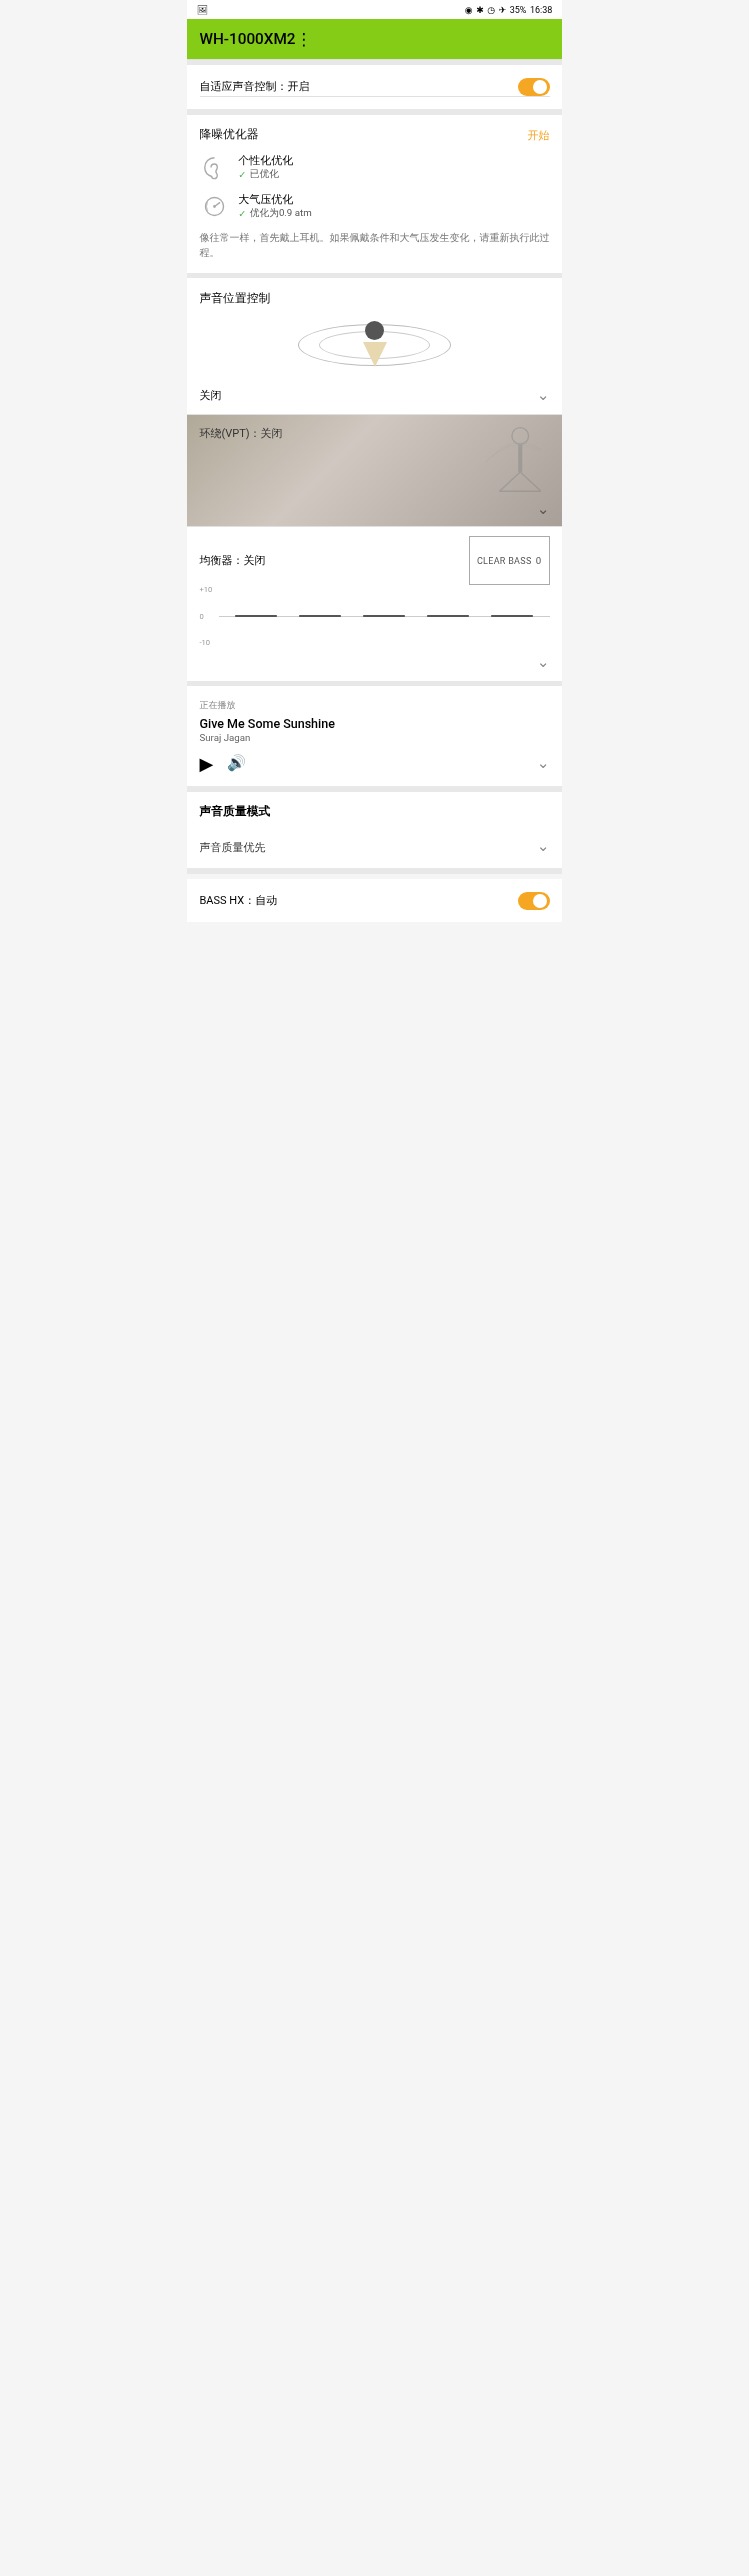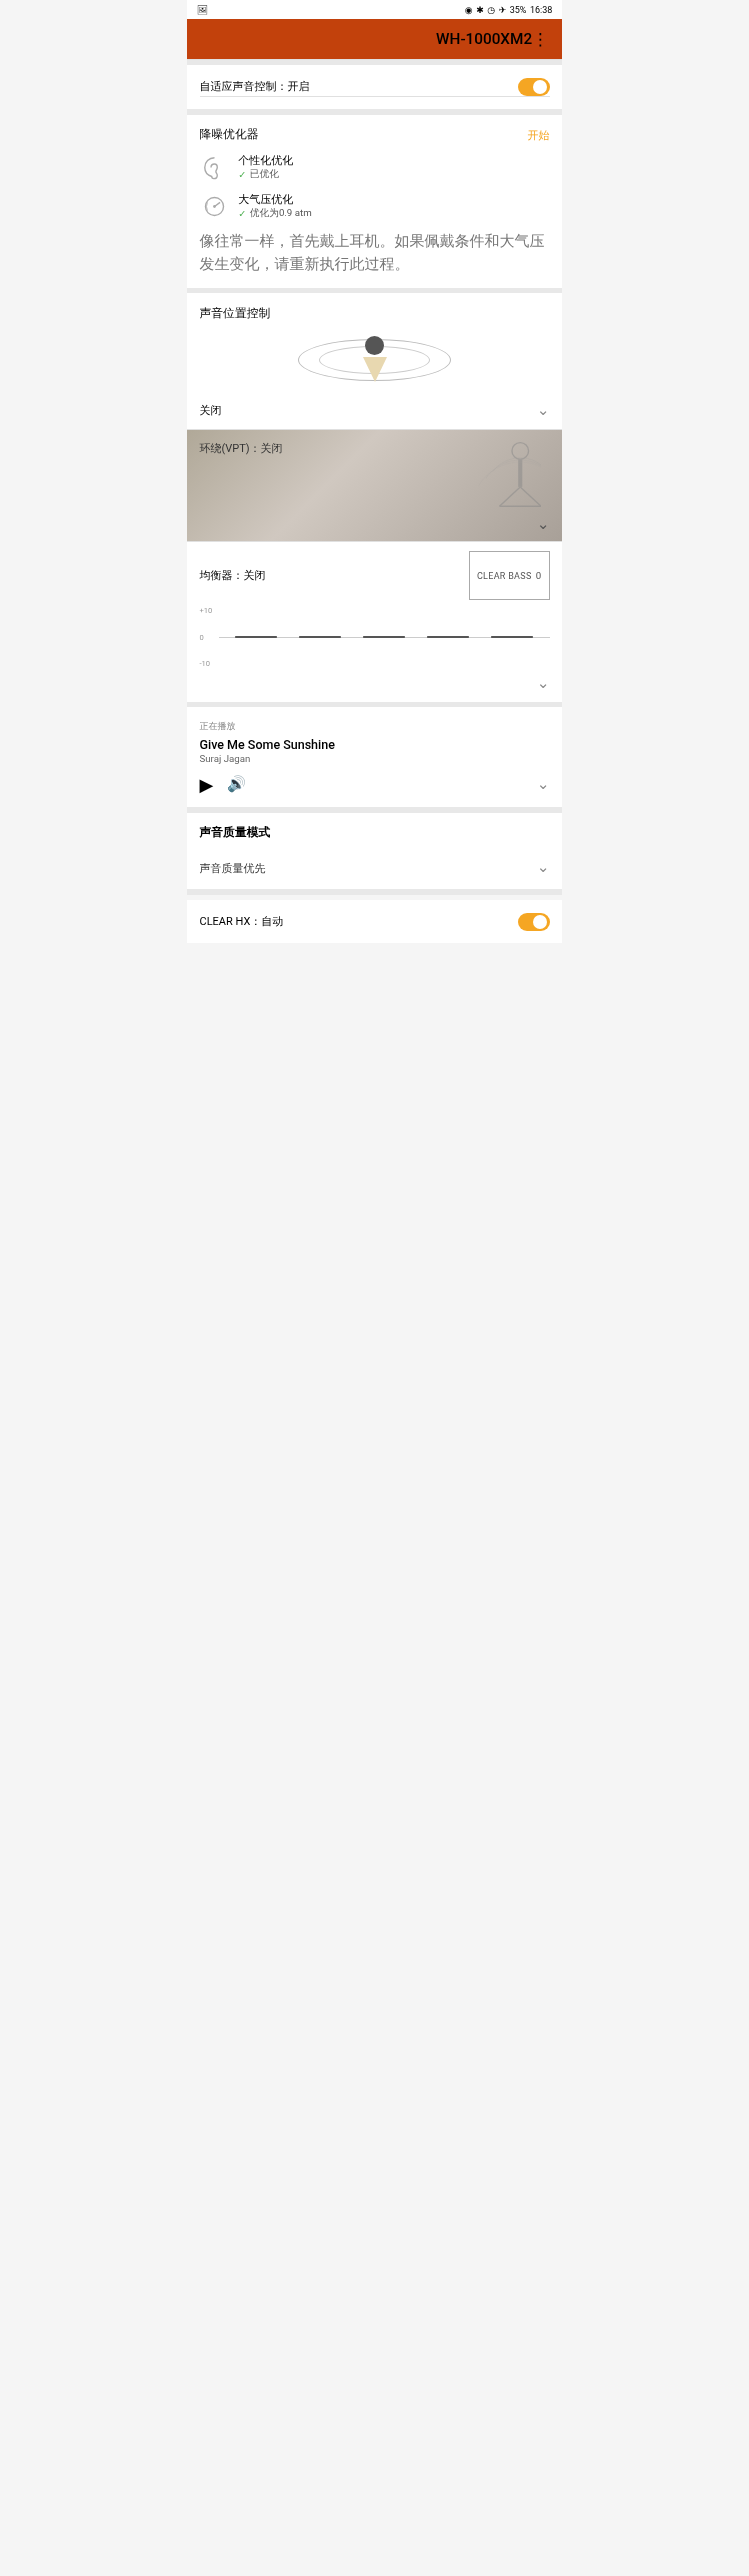--- a/index.html
+++ b/index.html
@@ -20,25 +20,25 @@
       align-items: center;
       justify-content: space-between;
       padding: 0 9.7px;
       font-size: 9px;
     }
     .status-left { display: flex; gap: 2.8px; align-items: center; }
     .status-right { display: flex; gap: 3.5px; align-items: center; font-size: 9px; }
 
     
     .app-bar {
-      background: #c2410c;
+      background: #84cc16;
       padding: 9.7px 12.5px;
       display: flex;
       align-items: center;
-      justify-content: flex-end;
+      justify-content: flex-start;
       border-bottom: 0.7px solid #e0e0e0;
     }
     .app-title { font-size: 15.3px; font-weight: 500; }
     .menu-dots { font-size: 16.7px; cursor: pointer; letter-spacing: 0.7px; }
 
     .divider { height: 5.6px; background: #e8e8e8; }
     .thin-divider { height: 0.7px; background: #e0e0e0; margin: 0; }
 
     
     .section {
@@ -121,21 +121,21 @@
     .optimizer-text-main { font-size: 11px; font-weight: 500; }
     .optimizer-text-sub {
       font-size: 9.7px;
       color: #555;
       display: flex;
       align-items: center;
       gap: 3.5px;
     }
     .check-mark { color: #4CAF50; font-size: 9.7px; }
 
-    .optimizer-note { font-size: 15px; color: #777; line-height: 1.5; margin-top: 5.6px; }
+    .optimizer-note { font-size: 10px; color: #777; line-height: 1.5; margin-top: 5.6px; }
 
     
     .sound-position-section {
       background: #fff;
       padding: 12.5px 12.5px 0 12.5px;
     }
     .head-visual {
       display: flex;
       justify-content: center;
       align-items: center;
@@ -223,21 +223,21 @@
       color: #555;
       z-index: 2;
     }
 
     
     .eq-section { background: #fff; padding: 9.7px 12.5px; }
     .eq-header {
       display: flex;
       justify-content: space-between;
       align-items: center;
-      margin-bottom: 6px;
+      margin-bottom: 0;
     }
     .eq-label { font-size: 11px; }
     .clear-bass-badge {
       display: flex;
       align-items: center;
       gap: 4.2px;
       border: 1px solid #aaa;
       padding: 18px 7px;
       font-size: 9px;
       letter-spacing: 0.3px;
@@ -498,17 +498,17 @@
   <div class="sq-dropdown-row">
     <span class="sq-value">声音质量优先</span>
     <span class="chevron-down">⌄</span>
   </div>
 </div>
 
 <div class="divider"></div>
 
 <div class="dsee-section">
   <div class="dsee-row">
-    <span class="dsee-label">CLEAR HX：自动</span>
+    <span class="dsee-label">BASS HX：自动</span>
     <div class="toggle-on"></div>
   </div>
 </div>
 
 
 </body></html>

